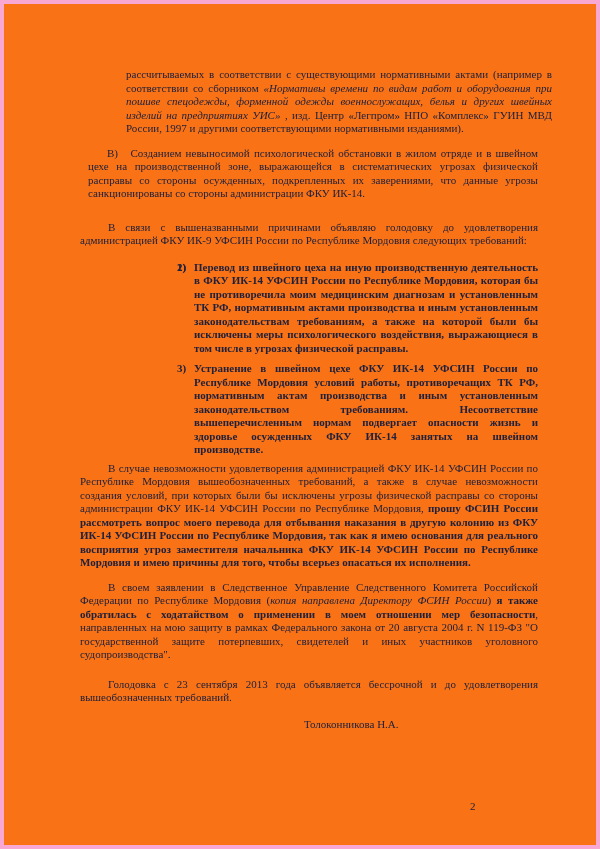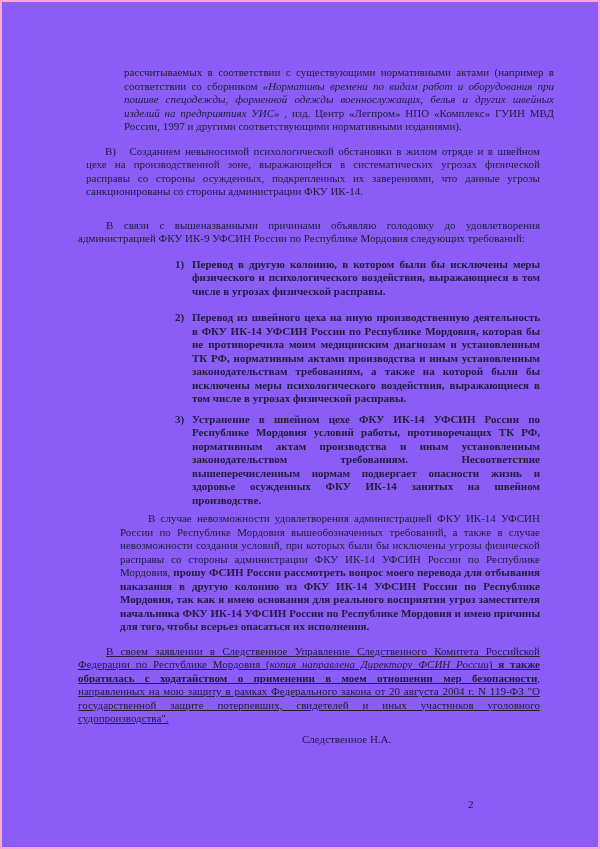--- a/index.html
+++ b/index.html
@@ -5,22 +5,22 @@
   html, body {
     margin: 0;
     padding: 0;
     background: #ffffff;
   }
   .page {
     position: relative;
     width: 600px;
     height: 849px;
     box-sizing: border-box;
-    background: #8b5cf6;
-    border: 2px solid #f9a8d4;
+    background: #f97316;
+    border: 4px solid #f9a8d4;
     font-family: "Liberation Serif", "DejaVu Serif", serif;
     font-size: 11px;
     line-height: 13.5px;
     color: #20203a;
     overflow: hidden;
   }
   .content {
     box-sizing: border-box;
     padding: 53px 58px 0 76px;
   }
@@ -55,22 +55,22 @@
   }
   .demand .demand-number {
     position: absolute;
     left: 97px;
     top: 0;
     font-weight: bold;
   }
   .demand + .demand { margin-top: 13px; }
   .demand.tight { margin-top: 7px; }
   .demands { margin-bottom: 5px; }
-  .para-transfer { margin-bottom: 11px; margin-left: 42px; }
-  .para-statement { margin-bottom: 7px; text-decoration: underline; }
+  .para-transfer { margin-bottom: 11px; }
+  .para-statement { margin-bottom: 16px; }
   .para-term { margin-bottom: 13px; }
   .signature-line {
     text-indent: 224px;
     text-align: left;
     margin: 0;
   }
   .page-number {
     position: absolute;
     left: 466px;
     top: 796px;
@@ -89,38 +89,38 @@
     <p class="para-quote"><span class="run-normal">рассчитываемых в соответствии с существующими нормативными актами (например в соответствии со сборником </span><span class="run-italic">«Нормативы времени по видам работ и оборудования при пошиве спецодежды, форменной одежды военнослужащих, белья и других швейных изделий на предприятиях УИС»</span><span class="run-normal"> , изд. Центр «Легпром» НПО «Комплекс» ГУИН МВД России, 1997 и другими соответствующими нормативными изданиями).</span></p>
 
     <p class="para-item-b"><span class="run-normal">В)&nbsp;&nbsp;&nbsp;Созданием невыносимой психологической обстановки в жилом отряде и в швейном цехе на производственной зоне, выражающейся в систематических угрозах физической расправы со стороны осужденных, подкрепленных их заверениями, что данные угрозы санкционированы со стороны администрации ФКУ ИК-14.</span></p>
 
     <p class="para indent-first"><span class="run-normal">В связи с вышеназванными причинами объявляю голодовку до удовлетворения администрацией ФКУ ИК-9 УФСИН России по Республике Мордовия следующих требований:</span></p>
 
     <div class="demands">
 
       <div class="demand">
         <span class="demand-number">1)</span>
-        <span><span class="run-bold">Перевод в другую колонию, в котором были бы исключены меры физического и психологического воздействия, выражающиеся в том числе в угрозах физической расправы.</span></span>
       </div>
 
       <div class="demand">
         <span class="demand-number">2)</span>
         <span><span class="run-bold">Перевод из швейного цеха на иную производственную деятельность в ФКУ ИК-14 УФСИН России по Республике Мордовия, которая бы не противоречила моим медицинским диагнозам и установленным ТК РФ, нормативным актами производства и иным установленным законодательствам требованиям, а также на которой были бы исключены меры психологического воздействия, выражающиеся в том числе в угрозах физической расправы.</span></span>
       </div>
 
       <div class="demand tight">
         <span class="demand-number">3)</span>
         <span><span class="run-bold">Устранение в швейном цехе ФКУ ИК-14 УФСИН России по Республике Мордовия условий работы, противоречащих ТК РФ, нормативным актам производства и иным установленным законодательством требованиям. Несоответствие вышеперечисленным нормам подвергает опасности жизнь и здоровье осужденных ФКУ ИК-14 занятых на швейном производстве.</span></span>
       </div>
 
     </div>
 
     <p class="para indent-first para-transfer"><span class="run-normal">В случае невозможности удовлетворения администрацией ФКУ ИК-14 УФСИН России по Республике Мордовия вышеобозначенных требований, а также в случае невозможности создания условий, при которых были бы исключены угрозы физической расправы со стороны администрации ФКУ ИК-14 УФСИН России по Республике Мордовия, </span><span class="run-bold">прошу ФСИН России рассмотреть вопрос моего перевода для отбывания наказания в другую колонию из ФКУ ИК-14 УФСИН России по Республике Мордовия, так как я имею основания для реального восприятия угроз заместителя начальника ФКУ ИК-14 УФСИН России по Республике Мордовия и имею причины для того, чтобы всерьез опасаться их исполнения.</span></p>
 
     <p class="para indent-first para-statement"><span class="run-normal">В своем заявлении в Следственное Управление Следственного Комитета Российской Федерации по Республике Мордовия (</span><span class="run-italic">копия направлена Директору ФСИН России</span><span class="run-normal">) </span><span class="run-bold">я также обратилась с ходатайством о применении в моем отношении мер безопасности</span><span class="run-normal">, направленных на мою защиту в рамках Федерального закона от 20 августа 2004 г. N 119-ФЗ "О государственной защите потерпевших, свидетелей и иных участников уголовного судопроизводства".</span></p>
 
+    <p class="para indent-first para-term"><span class="run-normal">Голодовка с 23 сентября 2013 года объявляется бессрочной и до удовлетворения вышеобозначенных требований.</span></p>
 
-    <p class="signature-line">Следственное Н.А.</p>
+    <p class="signature-line">Толоконникова Н.А.</p>
 
   </div>
 
   <div class="page-number">2</div>
 </div>
 
 </body></html>

